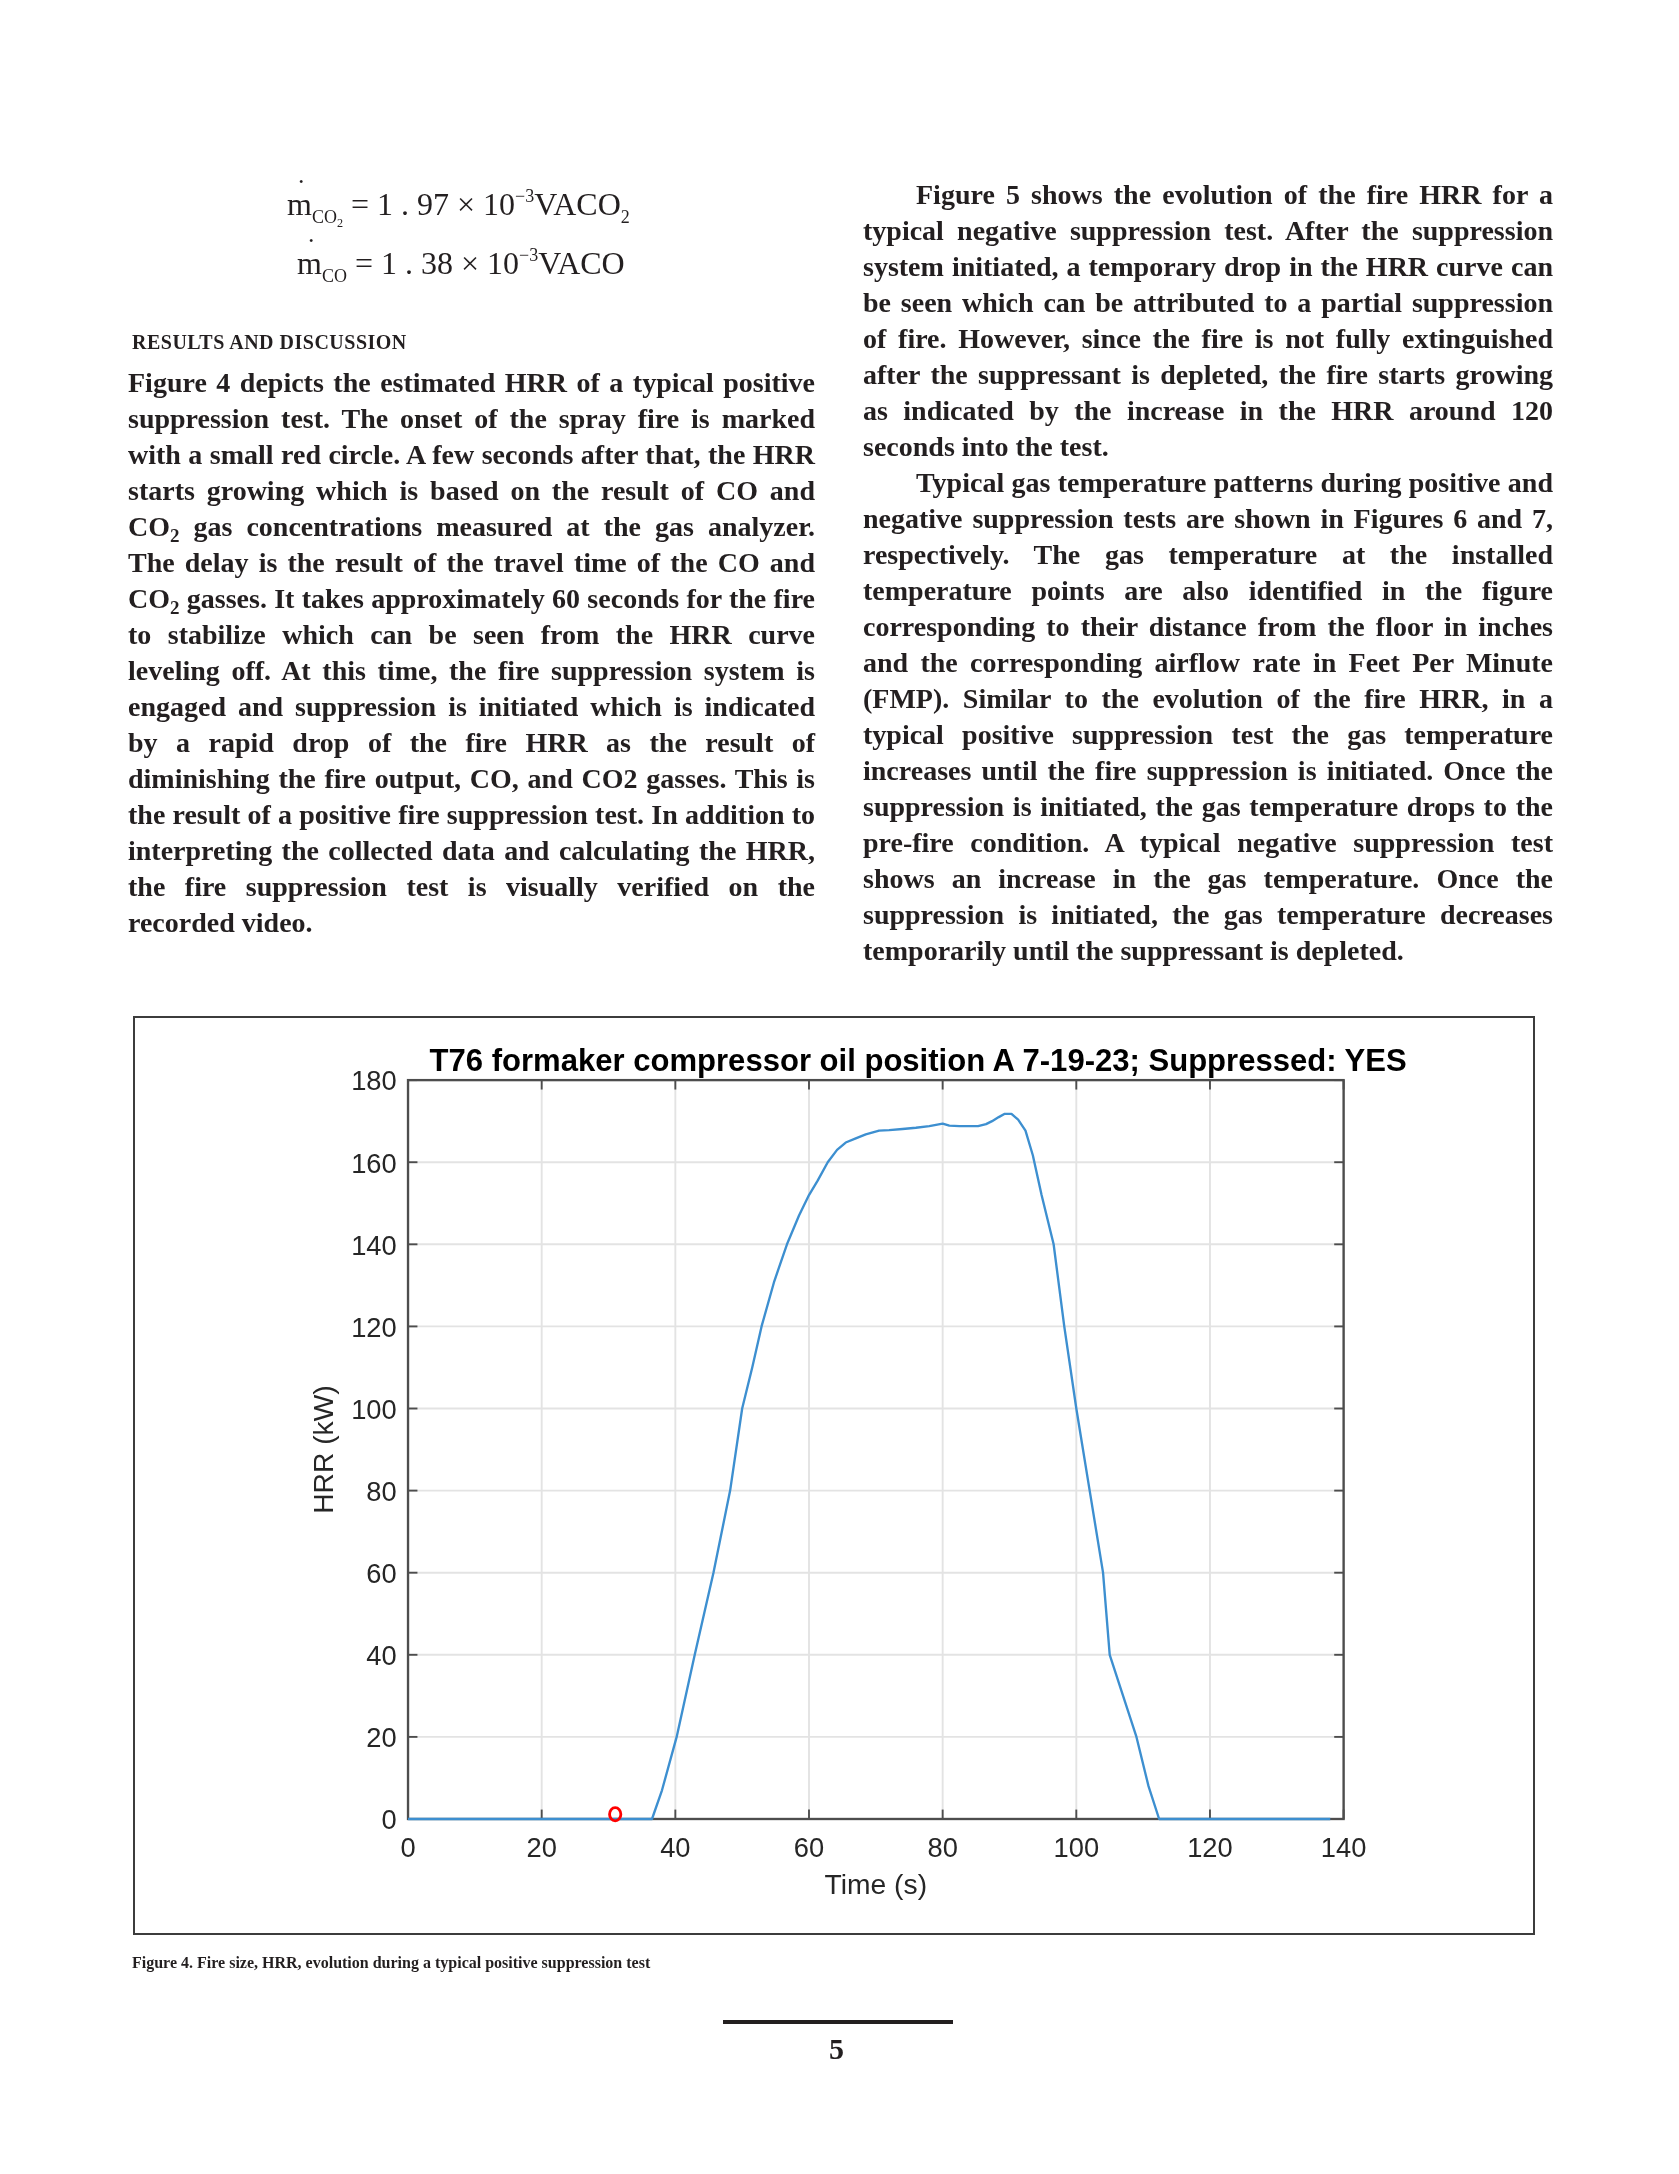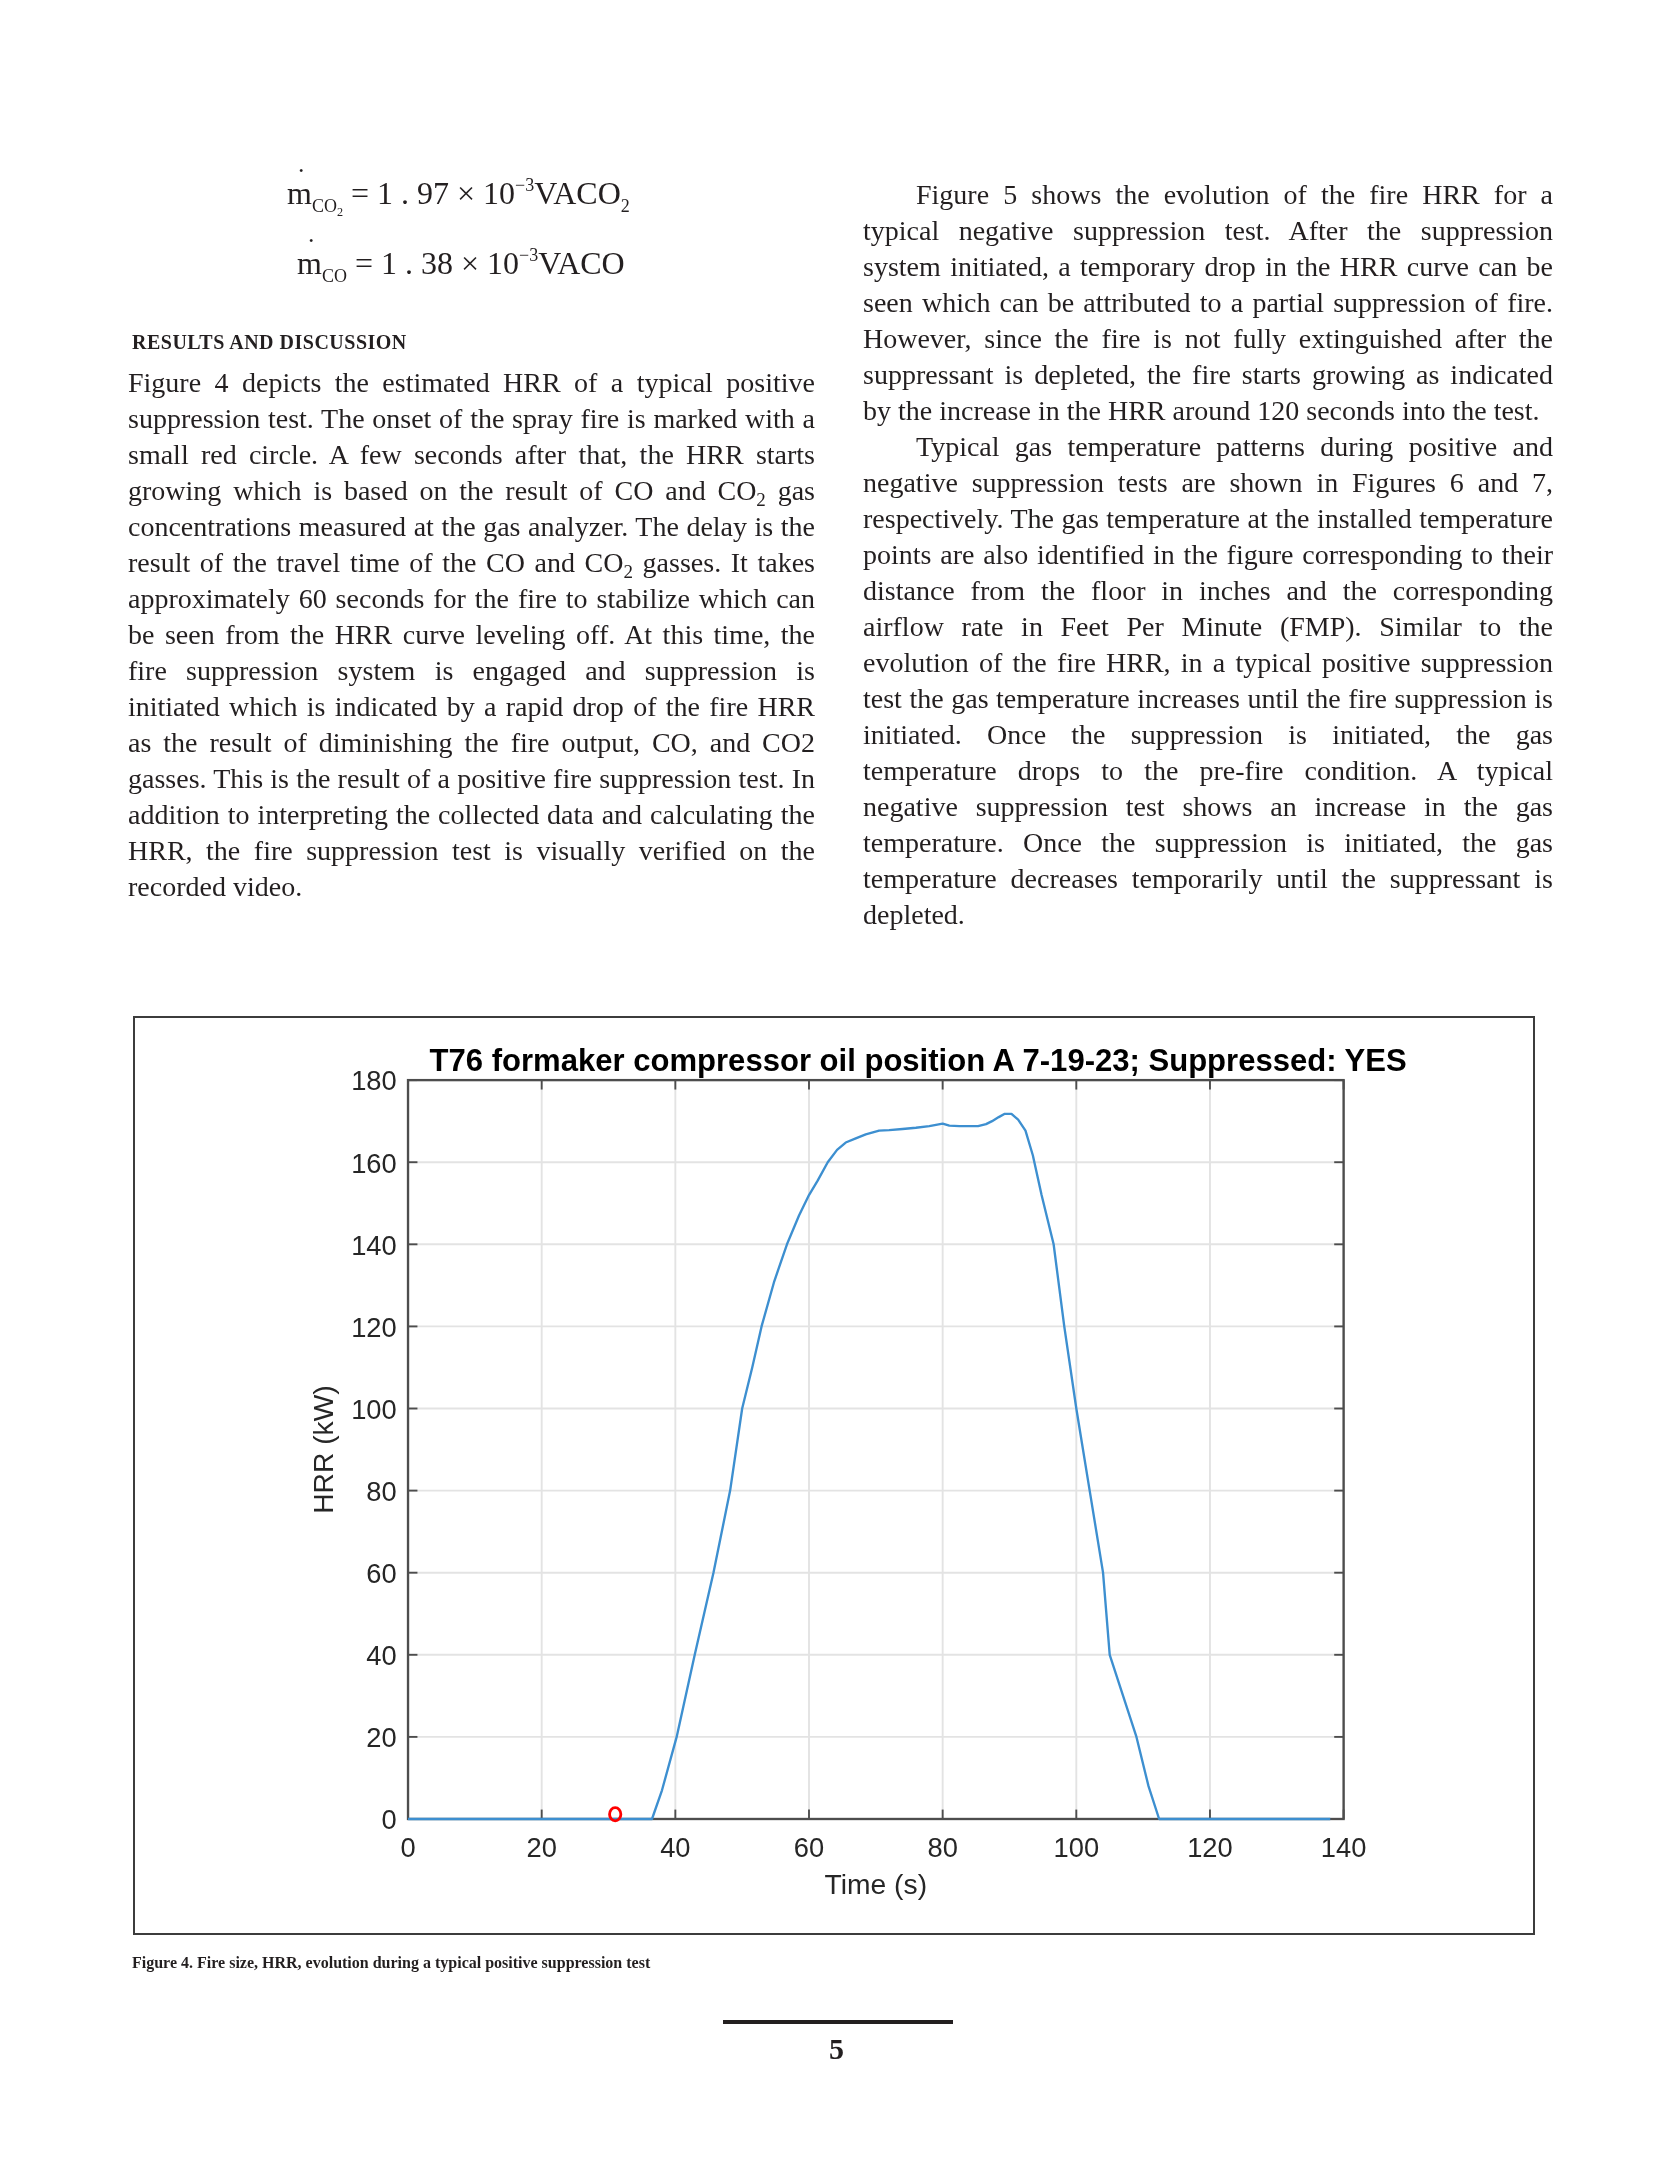--- a/index.html
+++ b/index.html
@@ -4,38 +4,38 @@
 <style>
   html, body { margin: 0; padding: 0; background: #ffffff; }
   body { width: 1680px; height: 2174px; position: relative; overflow: hidden;
          font-family: "Liberation Serif", "DejaVu Serif", serif; color: #231f20; }
   .eq { position: absolute; left: 287px; font-size: 32px; white-space: nowrap; }
   .eq sub { font-size: 18px; vertical-align: -7.5px; }
   .eq sup { font-size: 18px; vertical-align: 13px; }
   .eq .mdot { position: relative; display: inline-block; }
   .eq .mdot::before { content: "\02D9"; position: absolute; left: 9.4px; top: -13px; font-size: 28px; }
   .col { position: absolute; width: 687px; font-size: 28px; line-height: 36px; text-align: justify; }
-  .col p { margin: 0; }
+  .col p { margin: 0; font-weight: bold; }
   .col p.indent { text-indent: 53px; }
   .col sub { font-size: 19px; vertical-align: -5.6px; line-height: 0; }
   .col-left { left: 128px; top: 365px; }
   .col-right { left: 863px; top: 177px; width: 690px; }
   .heading { position: absolute; left: 132px; top: 331px; font-size: 20px; font-weight: bold; letter-spacing: 0.5px; }
   .figbox { position: absolute; left: 133px; top: 1016px; width: 1402px; height: 919px;
             border: 2.8px solid #3c3c3c; box-sizing: border-box; }
   #chart { position: absolute; left: 0; top: 0; }
   .caption { position: absolute; left: 132px; top: 1954px; font-size: 16px; font-weight: bold; }
   .rule { position: absolute; left: 723px; top: 2020px; width: 230px; height: 3.8px; background: #231f20; }
   .pagenum { position: absolute; left: 829px; top: 2032px; font-size: 30px; font-weight: bold; }
   svg text { font-family: "Liberation Sans", "DejaVu Sans", sans-serif; }
 </style>
 </head>
 <body>
 
-<div class="eq" style="top:175px;">
+<div class="eq" style="top:186px;">
   <span class="mdot">m</span><sub><span>CO</span><span style="font-size:12.2px;vertical-align:-3.8px;">2</span></sub>
   <span>= 1 . 97 × 10</span><sup>−3</sup><span>VACO</span><sub>2</sub>
 </div>
 <div class="eq" style="top:245px; left:297px;">
   <span class="mdot">m</span><sub>CO</sub>
   <span>= 1 . 38 × 10</span><sup>−3</sup><span>VACO</span>
 </div>
 
 <div class="heading">RESULTS AND DISCUSSION</div>
 

